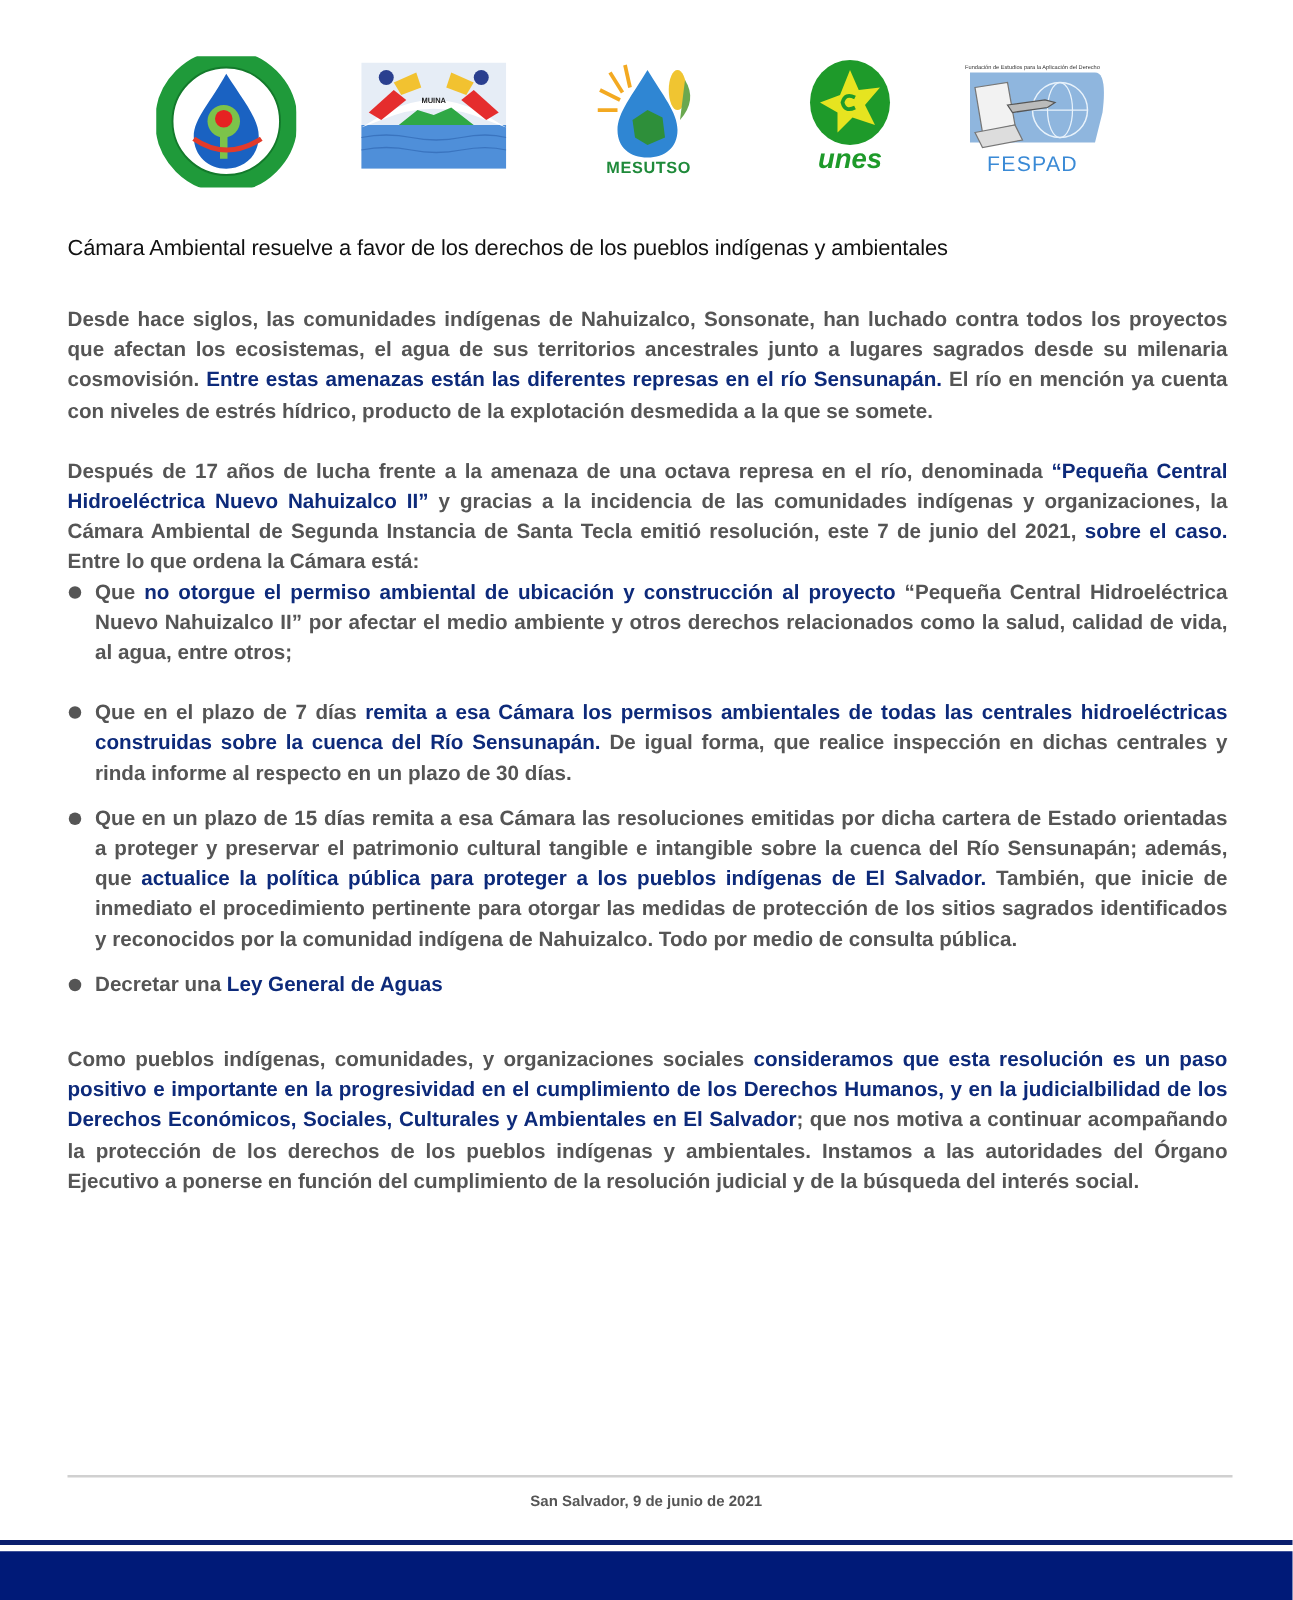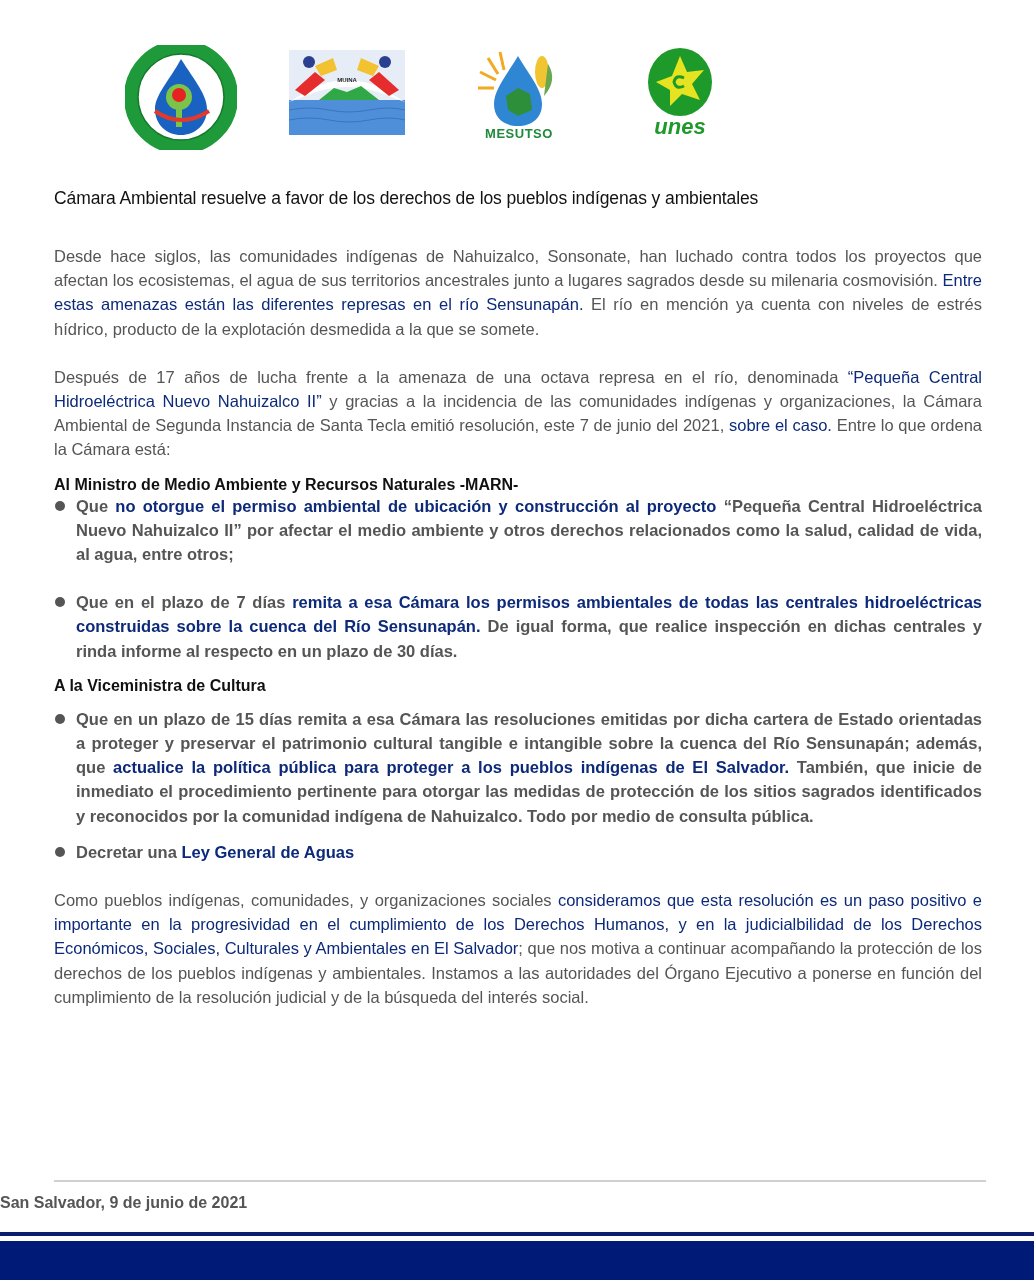--- a/index.html
+++ b/index.html
@@ -13,41 +13,41 @@
   .logo svg { display: block; }
   .logo-text { position: absolute; font-weight: bold; text-align: center; width: 100%; }
 
   .title {
     position: absolute; left: 54px; top: 188px; width: 930px;
     font-size: 17.5px; font-weight: normal; color: #111; letter-spacing: -0.1px;
     white-space: nowrap;
   }
   .content { position: absolute; left: 54px; top: 244px; width: 928px; }
   p.para {
-    margin: 0; font-size: 16.5px; font-weight: normal; line-height: 24.2px;
+    margin: 0; font-size: 16.5px; font-weight: bold; line-height: 24.2px;
     text-align: justify; color: #555555;
   }
   .blue { color: #0d2a7a; }
   .section-head {
     font-size: 16px; font-weight: bold; color: #111; margin: 0;
   }
   ul.bullets { list-style: none; margin: 0; padding: 0; }
   ul.bullets li {
     position: relative; padding-left: 22px;
     font-size: 16.5px; font-weight: bold; line-height: 24.2px;
     text-align: justify; color: #555555;
   }
   ul.bullets li .dot {
     position: absolute; left: 1px; top: 7px; width: 10px; height: 10px;
     border-radius: 50%; background: #555;
   }
   .hr { position: absolute; left: 54px; top: 1180px; width: 932px; height: 2px; background: #d0d0d0; }
   .signoff {
-    position: absolute; top: 1194px; left: 0; width: 1034px; 
-    font-size: 16px; font-weight: bold; color: #555;
+    position: absolute; top: 1194px; left: 0; width: 1034px; text-align: center;
+    font-size: 12px; font-weight: bold; color: #555;
   }
   .band-thin { position: absolute; left: 0; top: 1232px; width: 1034px; height: 4px; background: #0b1f6e; }
   .band-thick { position: absolute; left: 0; top: 1241px; width: 1034px; height: 39px; background: #001a78; }
 </style>
 </head>
 <body>
 
 <div class="logos">
 
   <div class="logo" style="left:125px; top:5px; width:112px; height:105px;">
@@ -98,61 +98,72 @@
 
   <div class="logo" style="left:640px; top:8px; width:80px; height:92px;">
     <svg width="80" height="70" viewBox="0 0 80 70">
       <ellipse cx="40" cy="34" rx="32" ry="34" fill="#1e9a2a"></ellipse>
       <path d="M40 8 L 47 24 L 64 22 L 52 36 L 60 52 L 42 46 L 30 58 L 30 42 L 16 34 L 32 28 Z" fill="#e6e420"></path>
       <path d="M44 30 Q 36 26 34 34 Q 36 42 44 38" fill="none" stroke="#1e9a2a" stroke-width="3"></path>
     </svg>
     <div class="logo-text" style="top:66px; font-size:22px; color:#1e9a2a; font-style:italic;">unes</div>
   </div>
 
+  <div class="logo" style="left:766px; top:10px; width:120px; height:92px;">
+    <svg width="120" height="72" viewBox="0 0 120 72">
+      <path d="M10 8 L 110 8 Q 120 8 116 40 L 110 64 L 10 64 Z" fill="#8fb6de"></path>
+      <circle cx="82" cy="38" r="22" fill="none" stroke="#e8f2fb" stroke-width="1.2"></circle>
+      <ellipse cx="82" cy="38" rx="10" ry="22" fill="none" stroke="#e8f2fb" stroke-width="1"></ellipse>
+      <line x1="60" y1="38" x2="104" y2="38" stroke="#e8f2fb" stroke-width="1"></line>
+      <path d="M14 20 L 40 16 L 46 50 L 20 56 Z" fill="#f2f2f2" stroke="#777" stroke-width="1"></path>
+      <path d="M14 56 L 46 50 L 52 62 L 20 68 Z" fill="#ddd" stroke="#777" stroke-width="1"></path>
+      <path d="M40 34 L 70 30 L 78 32 L 72 36 L 44 40 Z" fill="#bbb" stroke="#555" stroke-width="1"></path>
+      <text x="60" y="5" font-size="4.5" text-anchor="middle" fill="#333" font-family="Liberation Sans, sans-serif">Fundación de Estudios para la Aplicación del Derecho</text>
+    </svg>
+    <div class="logo-text" style="top:72px; font-size:17px; color:#3a8ad6; letter-spacing:1px; font-weight:normal;">FESPAD</div>
+  </div>
 </div>
 
 <div class="title">Cámara Ambiental resuelve a favor de los derechos de los pueblos indígenas y ambientales</div>
 
 <div class="content">
   <p class="para">
     <span>Desde hace siglos, las comunidades indígenas de Nahuizalco, Sonsonate, han luchado contra todos los proyectos que afectan los ecosistemas, el agua de sus territorios ancestrales junto a lugares sagrados desde su milenaria cosmovisión. </span><span class="blue">Entre estas amenazas están las diferentes represas en el río Sensunapán.</span><span> El río en mención ya cuenta con niveles de estrés hídrico, producto de la explotación desmedida a la que se somete.</span>
   </p>
 
   <p class="para" style="margin-top:24px;">
     <span>Después de 17 años de lucha frente a la amenaza de una octava represa en el río, denominada </span><span class="blue">“Pequeña Central Hidroeléctrica Nuevo Nahuizalco II”</span><span> y gracias a la incidencia de  las comunidades indígenas y organizaciones, la Cámara Ambiental de Segunda Instancia de Santa Tecla emitió resolución, este 7 de junio del 2021, </span><span class="blue">sobre el caso.</span><span> Entre lo que ordena la Cámara está:</span>
   </p>
 
-  <h3 class="section-head" style="margin-top:14px;">Al Ministro de Medio Ambiente y Recursos Naturales -MARN-</h3>
   <ul class="bullets" style="">
     <li>
       <span class="dot"></span>
       <span>Que </span><span class="blue">no otorgue el permiso ambiental de ubicación y construcción al proyecto</span><span> “Pequeña Central Hidroeléctrica Nuevo Nahuizalco II” por afectar el medio ambiente y otros derechos relacionados como la salud, calidad de vida, al agua, entre otros;</span>
     </li>
     <li style="margin-top:24px;">
       <span class="dot"></span>
       <span>Que en el plazo de 7 días </span><span class="blue">remita a esa Cámara los permisos ambientales de todas las centrales hidroeléctricas construidas sobre la cuenca del Río Sensunapán.</span><span> De igual forma, que realice inspección en dichas centrales y rinda informe al respecto en un plazo de 30 días.</span>
     </li>
   </ul>
 
-  <h3 class="section-head" style="margin-top:14px;">A la Viceministra de Cultura</h3>
   <ul class="bullets" style="margin-top:12px;">
     <li>
       <span class="dot"></span>
       <span>Que en un plazo de 15 días remita a esa Cámara las resoluciones emitidas por dicha cartera de Estado orientadas a proteger y preservar el patrimonio cultural tangible e intangible sobre la cuenca del Río Sensunapán; además, que </span><span class="blue">actualice la política pública para proteger a los pueblos indígenas de El Salvador.</span><span> También, que inicie de inmediato el procedimiento pertinente para otorgar las medidas de protección de los sitios sagrados identificados y reconocidos por la comunidad indígena de Nahuizalco. Todo por medio de consulta pública.</span>
     </li>
   </ul>
 
   <ul class="bullets" style="margin-top:12px;">
     <li>
       <span class="dot"></span>
       <span>Decretar una </span><span class="blue">Ley General de Aguas</span><span></span>
     </li>
   </ul>
 
-  <p class="para" style="margin-top:24px;">
+  <p class="para" style="margin-top:36px;">
     <span>Como pueblos indígenas, comunidades, y organizaciones sociales </span><span class="blue">consideramos que esta resolución es un paso positivo e importante en la progresividad en el cumplimiento de los Derechos Humanos, y en la judicialbilidad de los Derechos Económicos, Sociales, Culturales y Ambientales en El Salvador</span><span>; que nos motiva a continuar acompañando la protección de los derechos de los pueblos indígenas y ambientales. Instamos a las autoridades del Órgano Ejecutivo a ponerse en función del cumplimiento de la resolución judicial y de la búsqueda del interés social.</span>
   </p>
 </div>
 
 <div class="hr"></div>
 <div class="signoff">San Salvador, 9 de junio de 2021</div>
 <div class="band-thin"></div>
 <div class="band-thick"></div>
 
 </body></html>

